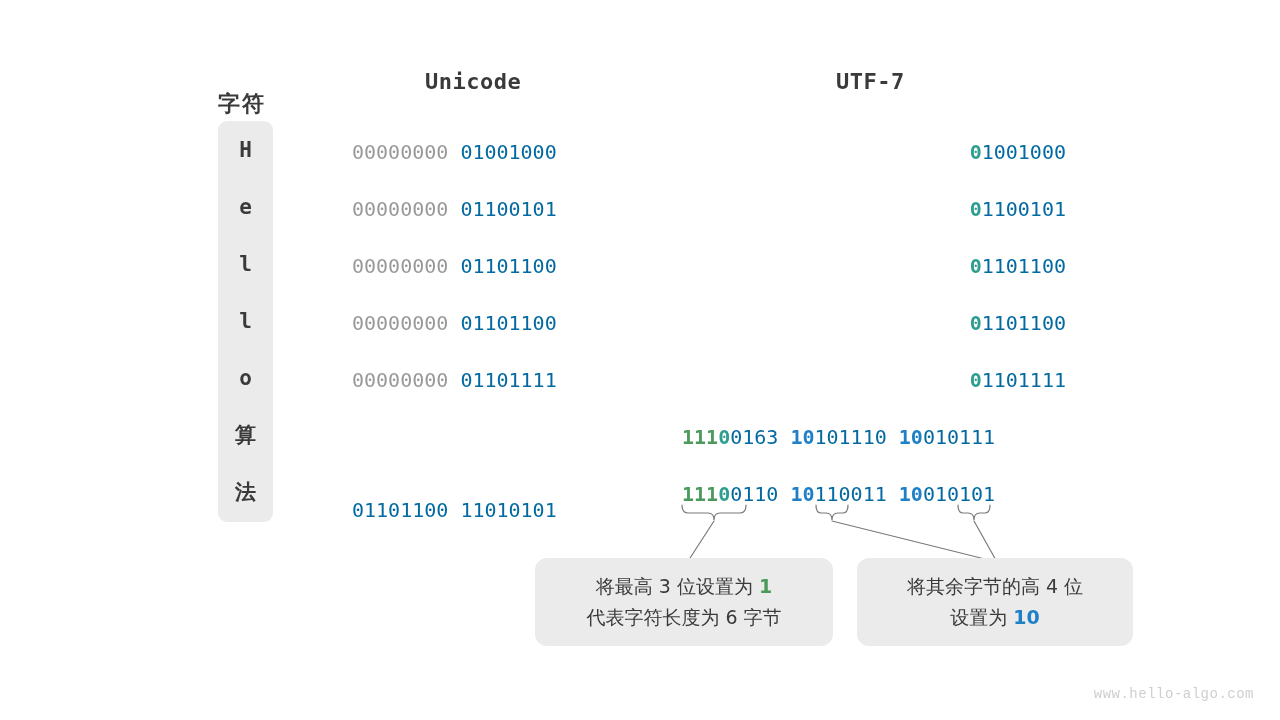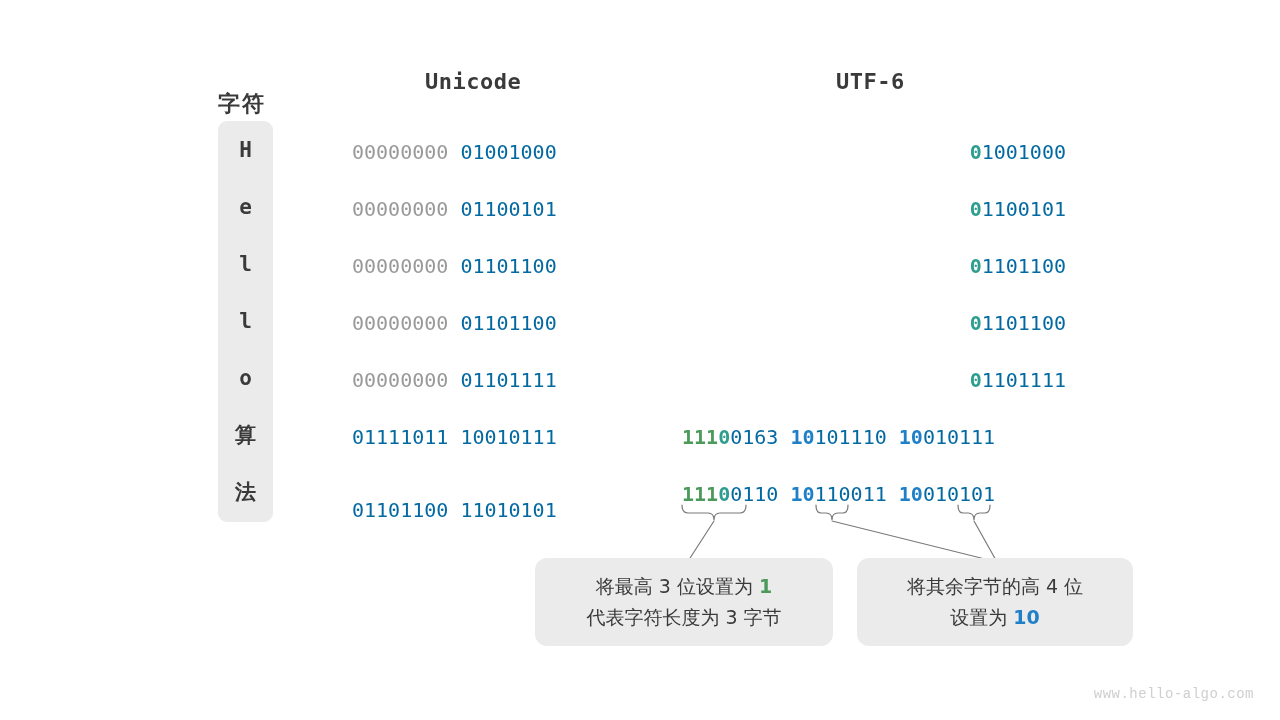--- a/index.html
+++ b/index.html
@@ -110,39 +110,38 @@
     letter-spacing: 0.5px;
   }
 </style>
 </head>
 <body>
 
 <div id="stage">
 
   <div class="col-header" id="hdr-char">字符</div>
   <div class="col-header" id="hdr-unicode">Unicode</div>
-  <div class="col-header" id="hdr-utf8">UTF-6</div>
+  <div class="col-header" id="hdr-utf8">UTF-7</div>
 
   <div id="char-panel">
     <div class="char-cell" style="top:0px">H</div>
     <div class="char-cell" style="top:57px">e</div>
     <div class="char-cell" style="top:114px">l</div>
     <div class="char-cell" style="top:171px">l</div>
     <div class="char-cell" style="top:228px">o</div>
     <div class="char-cell" style="top:285px">算</div>
     <div class="char-cell" style="top:342px">法</div>
   </div>
 
   <div class="bits uni" style="top:142px"><span class="g-dim">00000000</span> <span class="g-dark">01001000</span></div>
   <div class="bits uni" style="top:199px"><span class="g-dim">00000000</span> <span class="g-dark">01100101</span></div>
   <div class="bits uni" style="top:256px"><span class="g-dim">00000000</span> <span class="g-dark">01101100</span></div>
   <div class="bits uni" style="top:313px"><span class="g-dim">00000000</span> <span class="g-dark">01101100</span></div>
   <div class="bits uni" style="top:370px"><span class="g-dim">00000000</span> <span class="g-dark">01101111</span></div>
 
-  <div class="bits uni" style="top:427px"><span class="g-dark">01111011</span> <span class="g-dark">10010111</span></div>
   <div class="bits uni" style="top:500px"><span class="g-dark">01101100</span> <span class="g-dark">11010101</span></div>
 
   <div class="bits utf" style="top:142px"><span class="g-teal">0</span><span class="g-dark">1001000</span></div>
   <div class="bits utf" style="top:199px"><span class="g-teal">0</span><span class="g-dark">1100101</span></div>
   <div class="bits utf" style="top:256px"><span class="g-teal">0</span><span class="g-dark">1101100</span></div>
   <div class="bits utf" style="top:313px"><span class="g-teal">0</span><span class="g-dark">1101100</span></div>
   <div class="bits utf" style="top:370px"><span class="g-teal">0</span><span class="g-dark">1101111</span></div>
 
   <div class="bits utf-wide" style="top:427px"><span class="g-green">111</span><span class="g-teal">0</span><span class="g-dark">0163</span> <span class="g-blue">10</span><span class="g-dark">101110</span> <span class="g-blue">10</span><span class="g-dark">010111</span></div>
 
@@ -160,21 +159,21 @@
       <path d="M832,521 L997,562"></path>
 
       <path d="M958,505 q0,8 5,8 h5 q6,0 6,7 q0,-7 6,-7 h5 q5,0 5,-8"></path>
 
       <path d="M974,521 L997,562"></path>
     </g>
   </svg>
 
   <div class="callout" id="callout-1">
     <div><span>将最高 3 位设置为 </span><span class="hl-green">1</span></div>
-    <div>代表字符长度为 3 字节</div>
+    <div>代表字符长度为 6 字节</div>
   </div>
 
   <div class="callout" id="callout-2">
     <div>将其余字节的高 4 位</div>
     <div><span>设置为 </span><span class="hl-blue">10</span></div>
   </div>
 
   <div id="watermark">www.hello-algo.com</div>
 
 </div>

